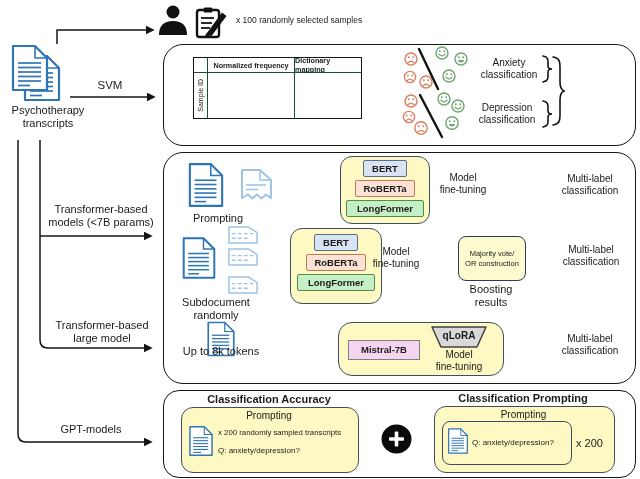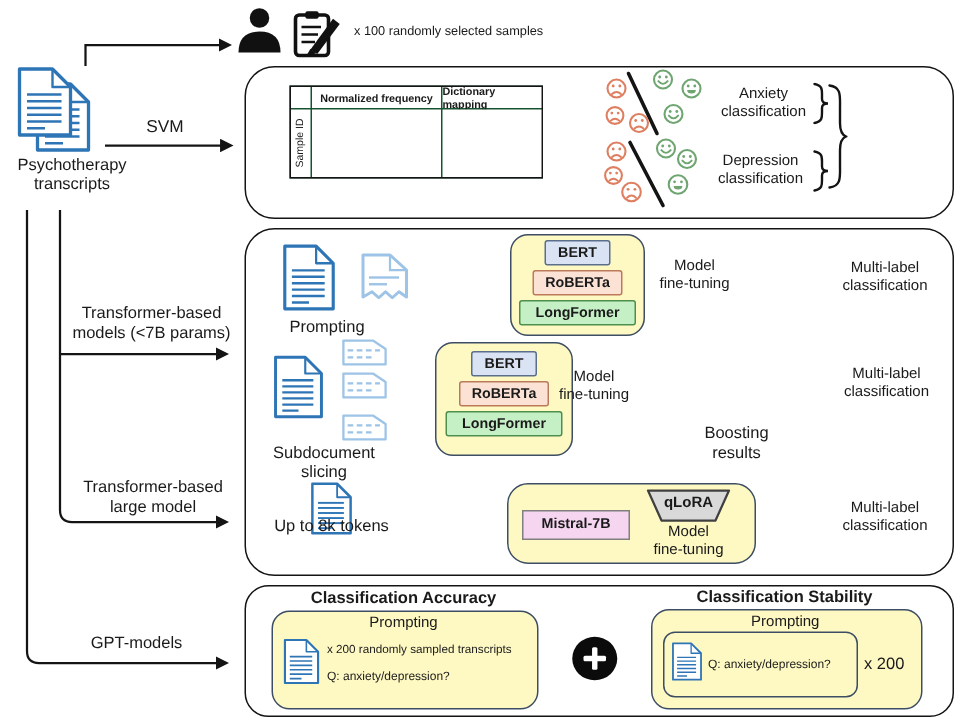--- a/index.html
+++ b/index.html
@@ -272,29 +272,33 @@
       </g>
   </svg>
   <svg class="abs" style="left:228px;top:276px" width="30" height="18" viewBox="0 0 32 19">
     <path d="M1,1 H22 L31,7 V18 H1 Z" fill="#fff" stroke="#9DC3E6" stroke-width="1.6" stroke-linejoin="round"></path>
     <g stroke="#9DC3E6" stroke-width="1.5" stroke-dasharray="4,2.5">
         <line x1="4" y1="8" x2="27" y2="8"></line>
         <line x1="4" y1="13" x2="22" y2="13"></line>
       </g>
   </svg>
   <div class="lbl" style="left:164px;top:296px;width:104px;font-size:11px">Subdocument
-slicing</div>
+randomly</div>
 
   <div class="mbox" style="left:290px;top:228px;width:90px;height:72px;padding-top:2px">
     <span class="chip bert">BERT</span>
     <span class="chip roberta">RoBERTa</span>
     <span class="chip longformer">LongFormer</span>
   </div>
   <div class="lbl" style="left:370px;top:246px;width:52px;font-size:10px">Model
 fine-tuning</div>
+  <div class="votebox">
+    <span class="lbl" style="position:static;font-size:7.5px">Majority vote/
+OR construction</span>
+  </div>
   <div class="lbl" style="left:456px;top:283px;width:70px;font-size:11px">Boosting
 results</div>
   <div class="lbl" style="left:554px;top:244px;width:74px;font-size:10px">Multi-label
 classification</div>
 
   <svg class="abs" style="left:206px;top:320px" width="30" height="38" viewBox="0 0 40 48">
       <use href="#docg"></use>
     </svg>
   <div class="lbl" style="left:168px;top:345px;width:106px;font-size:11px">Up to 8k tokens</div>
   <div class="mbox" style="left:338px;top:322px;width:164px;height:52px;border-radius:14px"></div>
@@ -317,21 +321,21 @@
     </svg>
   <div class="lbl nw" style="left:218px;top:428px;font-size:7.8px">x 200 randomly sampled transcripts</div>
   <div class="lbl nw" style="left:218px;top:446px;font-size:8px">Q: anxiety/depression?</div>
 
   <svg class="abs" style="left:381px;top:424px" width="31" height="30" viewBox="0 0 31 30">
     <ellipse cx="15.5" cy="15" rx="15" ry="14.5" fill="#0b0b0b"></ellipse>
     <rect x="8" y="13.2" width="15" height="3.6" rx="1" fill="#fff"></rect>
     <rect x="13.7" y="7.5" width="3.6" height="15" rx="1" fill="#fff"></rect>
   </svg>
 
-  <div class="lbl" style="left:458px;top:392px;width:130px;font-size:11px;font-weight:bold">Classification Stability</div>
+  <div class="lbl" style="left:458px;top:392px;width:130px;font-size:11px;font-weight:bold">Classification Prompting</div>
   <div class="mbox" style="left:434px;top:406px;width:179px;height:65px"></div>
   <div class="lbl" style="left:434px;top:409px;width:179px;font-size:10px">Prompting</div>
   <div class="mbox" style="left:442px;top:421px;width:128px;height:42px;border-width:1.3px;border-radius:8px"></div>
   <svg class="abs" style="left:447px;top:426px" width="22" height="30" viewBox="0 0 40 48">
       <use href="#docg"></use>
     </svg>
   <div class="lbl nw" style="left:472px;top:438px;font-size:8px">Q: anxiety/depression?</div>
   <div class="lbl nw" style="left:576px;top:437px;font-size:11px">x 200</div>
 
 </div>

